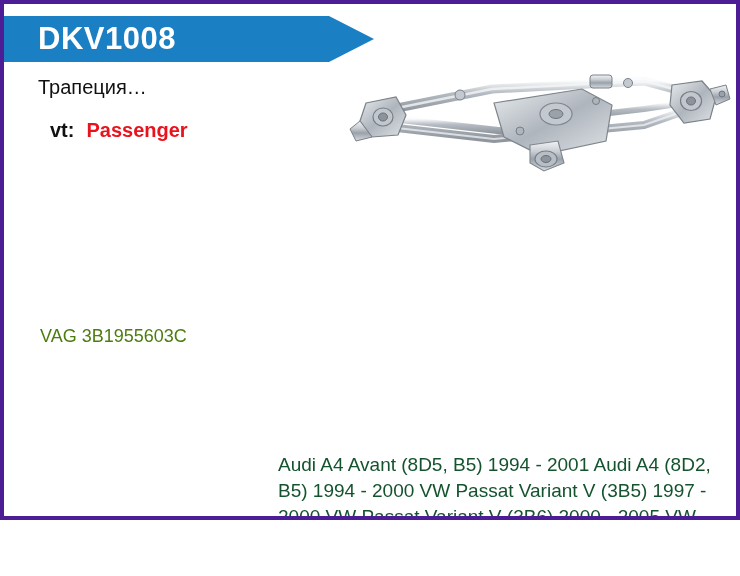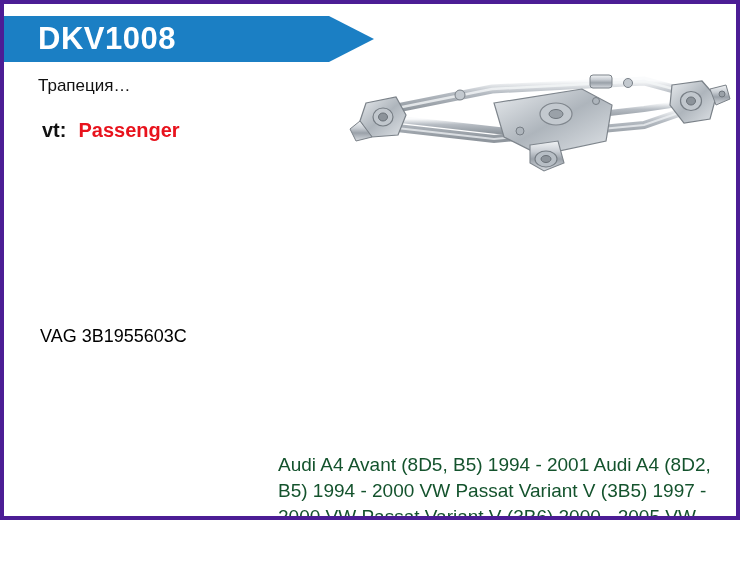--- a/index.html
+++ b/index.html
@@ -45,27 +45,27 @@
     color: #ffffff;
     letter-spacing: 0.5px;
     line-height: 32px;
     white-space: nowrap;
   }
   
   .subtitle {
     position: absolute;
     left: 34px;
     top: 72px;
-    font-size: 17px;
+    font-size: 20px;
     color: #111111;
     white-space: nowrap;
   }
   .vt-line {
     position: absolute;
-    left: 38px;
+    left: 46px;
     top: 115px;
     font-size: 20px;
     font-weight: bold;
     color: #111111;
     white-space: nowrap;
   }
   .vt-value {
     color: #e8131d;
     margin-left: 12px;
   }
@@ -76,21 +76,21 @@
     top: 55px;
     width: 390px;
     height: 125px;
   }
   
   .oem-list {
     position: absolute;
     left: 36px;
     top: 318px;
     font-size: 18px;
-    color: #000000;
+    color: #4d7c0f;
     line-height: 29px;
   }
   .oem-item {
     white-space: nowrap;
   }
   
   .applications {
     position: absolute;
     left: 274px;
     top: 448px;

